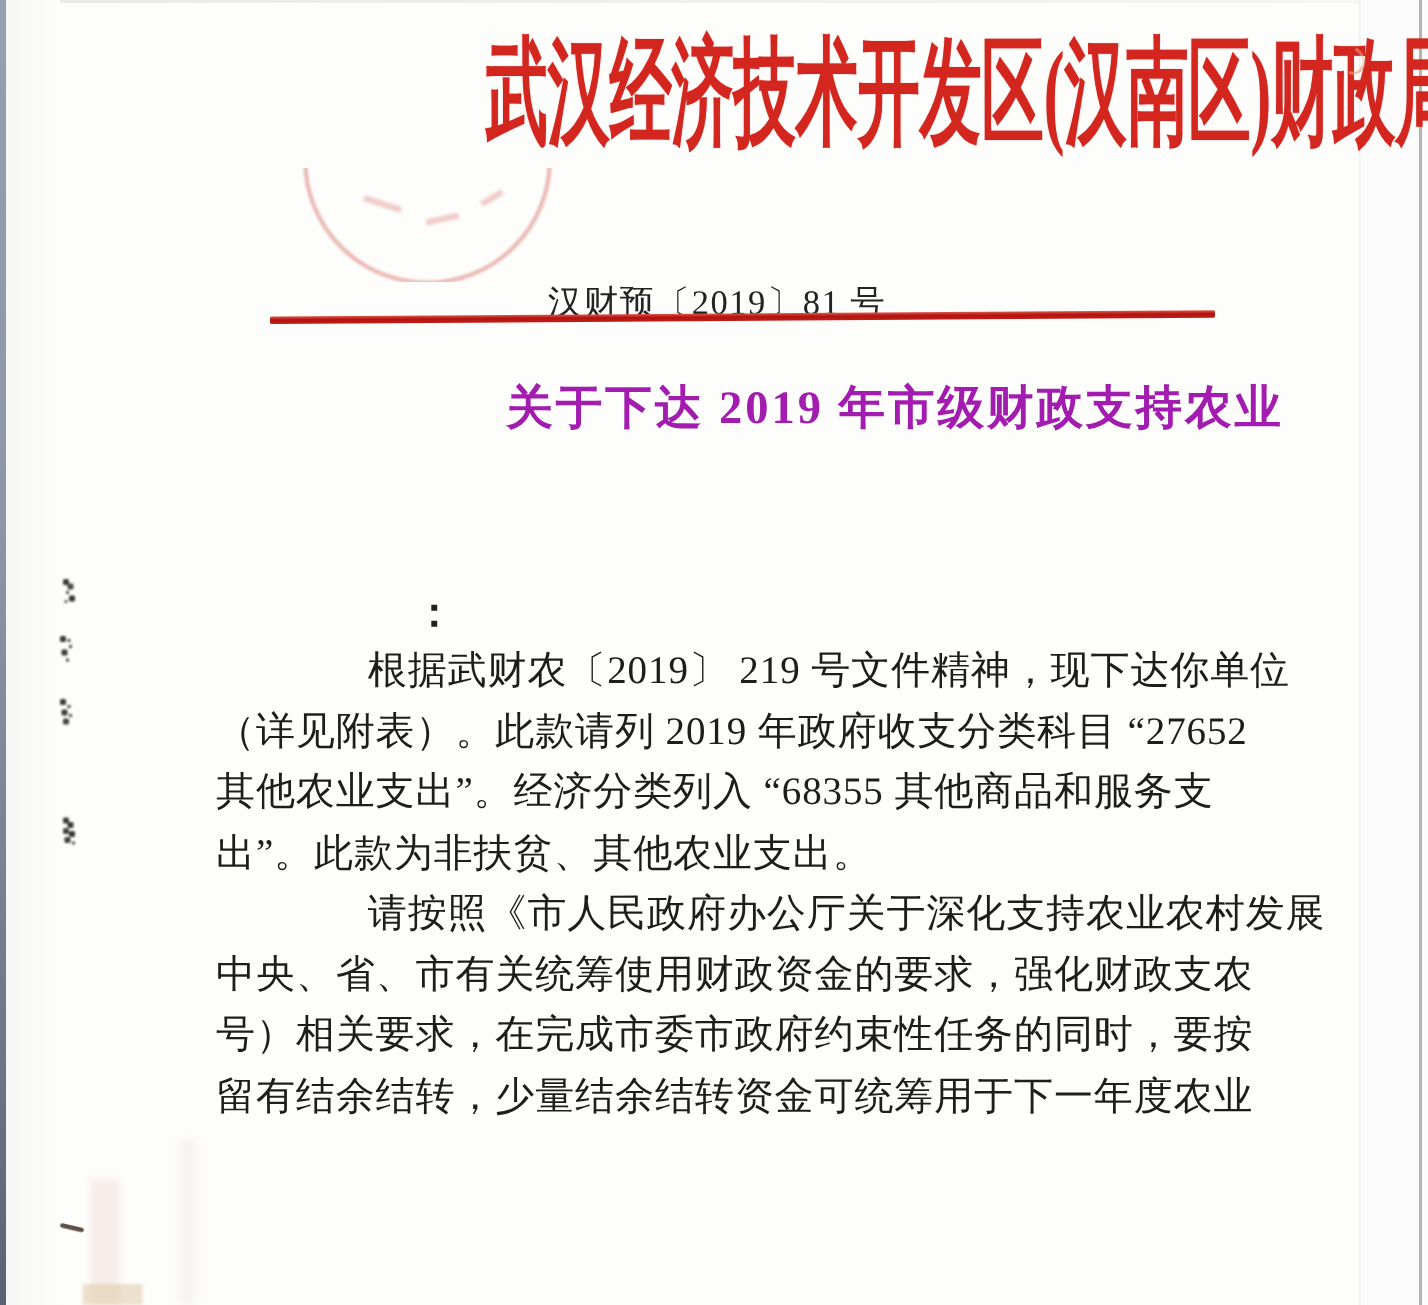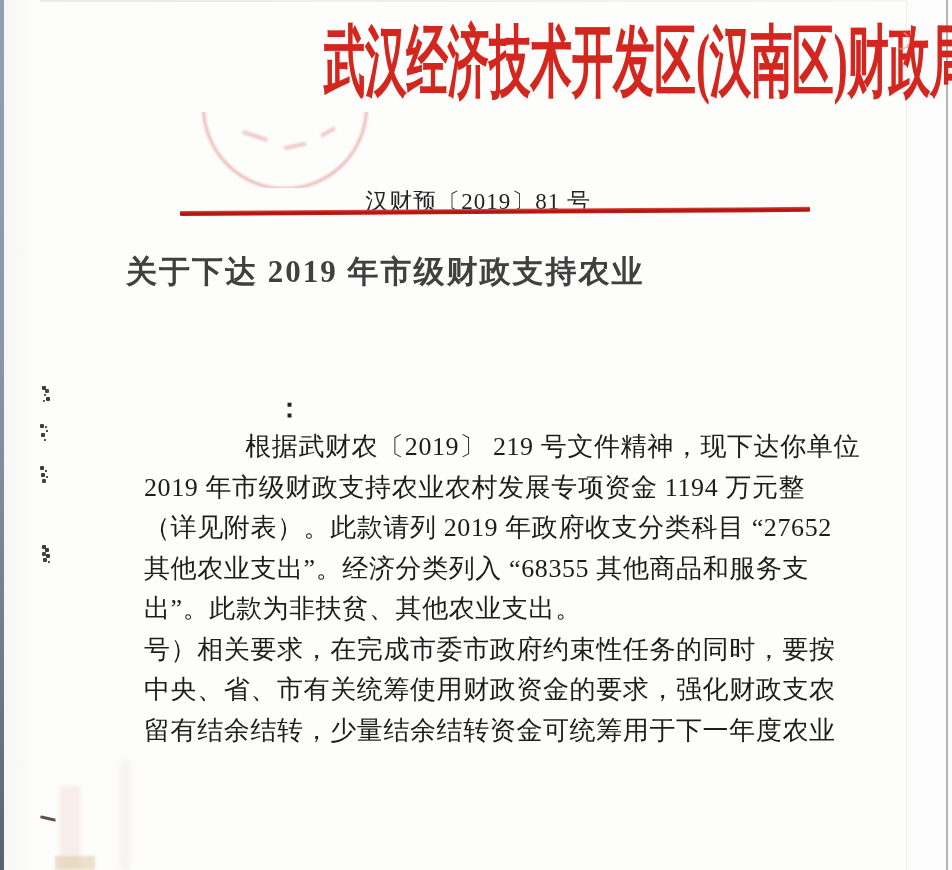--- a/index.html
+++ b/index.html
@@ -66,21 +66,21 @@
   
   .red-rule{
     position:absolute;left:180px;top:211px;width:630px;height:4.5px;
     background:linear-gradient(180deg,#e0564c 0%,#b01310 45%,#c41d17 100%);
     transform:rotate(-0.38deg);transform-origin:left center;
     border-radius:1px;
   }
   
   .title{
     position:absolute;left:126px;top:249px;width:730px;
-    text-align:left;color:#404040;font-weight:bold;
+    text-align:right;color:#a21caf;font-weight:bold;
     font-size:31px;line-height:45px;letter-spacing:2px;
   }
   
   .salutation{
     position:absolute;left:276px;top:390px;
     font-size:27px;color:#222;font-weight:bold;
   }
   
   .body-text{
     position:absolute;left:144px;top:427px;width:660px;
@@ -147,26 +147,26 @@
   <div class="red-rule"></div>
 
   <div class="title">
     <div>关于下达 2019 年市级财政支持农业</div>
   </div>
 
   <div class="salutation">：</div>
 
   <div class="body-text">
     <div class="line para-start">　　根据武财农〔2019〕 219 号文件精神，现下达你单位</div>
-    <div class="line">2019 年市级财政支持农业农村发展专项资金 1194 万元整</div>
     <div class="line">（详见附表）。此款请列 2019 年政府收支分类科目 “27652</div>
     <div class="line">其他农业支出”。经济分类列入 “68355 其他商品和服务支</div>
     <div class="line">出”。此款为非扶贫、其他农业支出。</div>
+    <div class="line para-start">　　请按照《市人民政府办公厅关于深化支持农业农村发展</div>
+    <div class="line">中央、省、市有关统筹使用财政资金的要求，强化财政支农</div>
     <div class="line">号）相关要求，在完成市委市政府约束性任务的同时，要按</div>
-    <div class="line">中央、省、市有关统筹使用财政资金的要求，强化财政支农</div>
     <div class="line">留有结余结转，少量结余结转资金可统筹用于下一年度农业</div>
   </div>
 
   <div class="smudge m1"></div>
   <div class="smudge m2"></div>
   <div class="smudge m3"></div>
   <div class="smudge m4"></div>
 
   <div class="curl-mark"></div>
   <div class="pink-band"></div>

